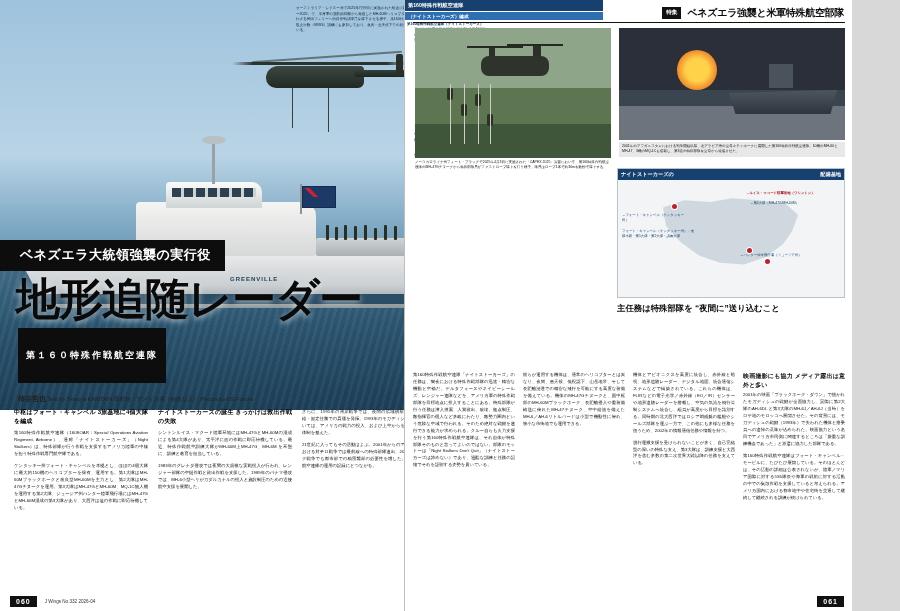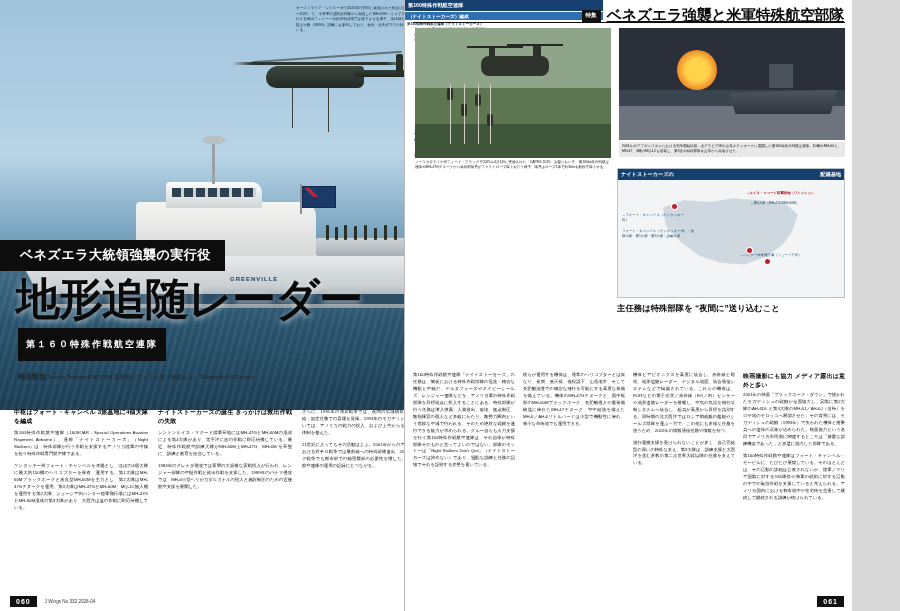--- a/index.html
+++ b/index.html
@@ -144,21 +144,21 @@
   }
   .maintitle {
     margin: 6px 0 0 16px; font-size: 44px; font-weight: bold; letter-spacing: -1px;
     color: #0a0a0a; line-height: 1.02;
     text-shadow: 0 2px 6px rgba(255,255,255,.6);
   }
   .maintitle .l2 { display: block; }
   .subtitle-tag {
     display: inline-block; margin-left: 18px; margin-top: 6px;
     background: #0d0d0d; color: #fff; font-size: 9px; font-weight: bold;
-    padding: 10px 8px; letter-spacing: 2px;
+    padding: 21px 8px; letter-spacing: 2px;
   }
   .lede {
     margin: 8px 18px 0 18px; font-size: 7.4px; line-height: 1.85; color: #111;
     font-weight: bold;
   }
   .byline {
     margin: 10px 18px 0 18px; font-size: 5.6px; color: #222; line-height: 1.7;
   }
   .byline b { font-size: 7px; }
 
@@ -183,21 +183,21 @@
   .footer-left .meta { font-size: 4.6px; color: #333; }
 
   
   .rp { position: absolute; inset: 0; }
   .rp-head {
     position: absolute; right: 8px; top: 6px; display: flex; align-items: center; gap: 6px;
   }
   .rp-head .tag {
     background: #111; color: #fff; font-size: 5.6px; font-weight: bold; padding: 2px 4px;
   }
-  .rp-head .ttl { font-size: 15px; font-weight: bold; color: #0b0b0b; letter-spacing: -.3px; text-decoration: underline; }
+  .rp-head .ttl { font-size: 10px; font-weight: bold; color: #0b0b0b; letter-spacing: -.3px; }
 
   .hr-top { position: absolute; left: 8px; top: 22px; width: 432px; height: 1px; background: #111; }
 
   .photo {
     position: absolute; background: #999; overflow: hidden;
   }
   .photo-a { left: 10px; top: 28px; width: 196px; height: 130px;
     background: linear-gradient(#8fa58a 0 46%, #5d7551 46% 74%, #40563b 74% 100%); }
   .photo-b { left: 214px; top: 28px; width: 226px; height: 112px;
     background: linear-gradient(#2a2f3a 0 55%, #3b4550 55% 70%, #6d747d 70% 100%); }

